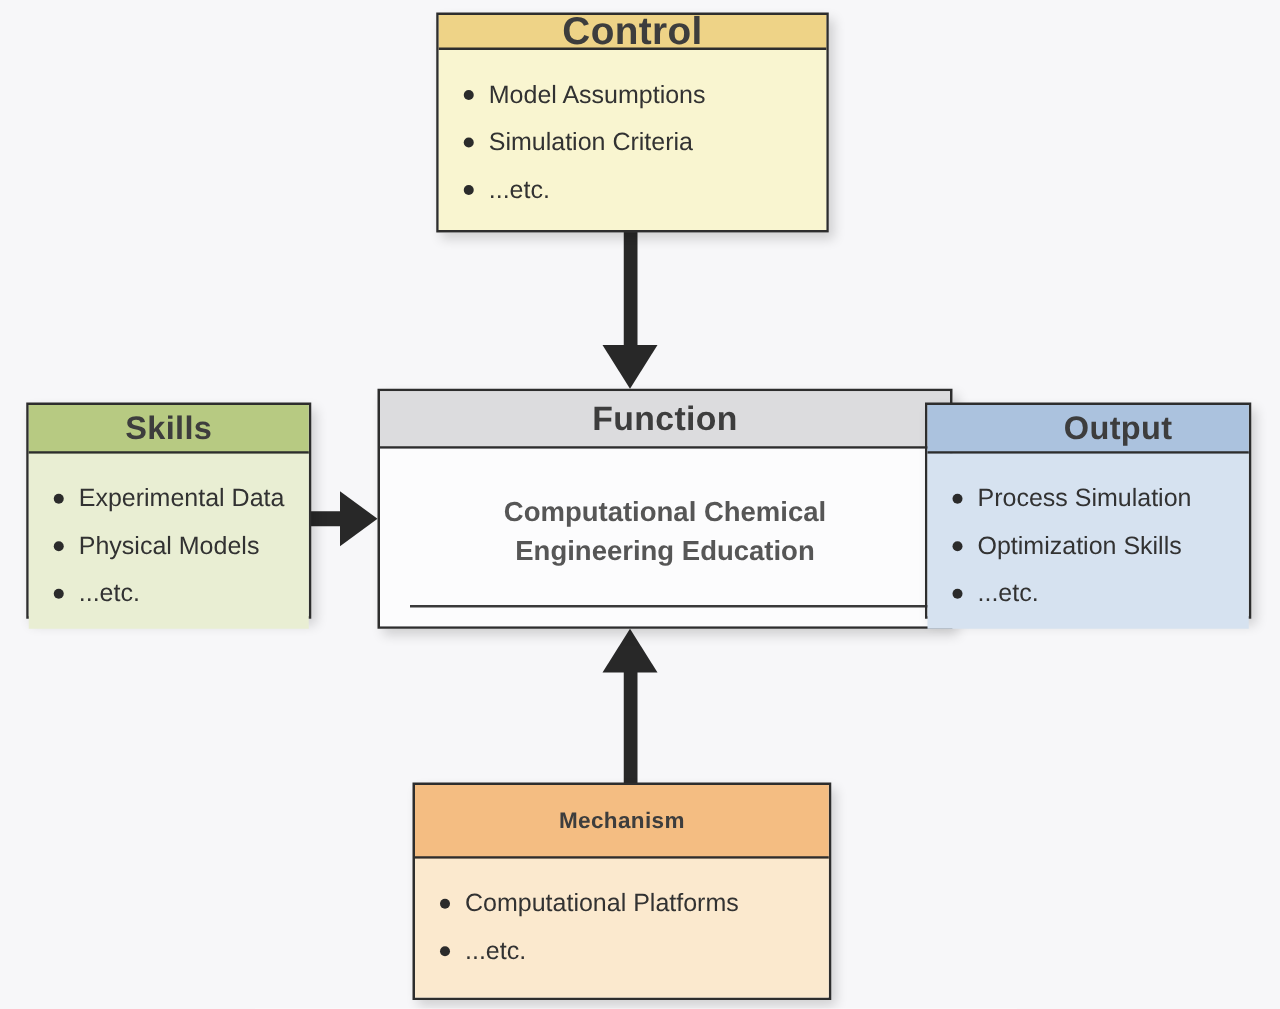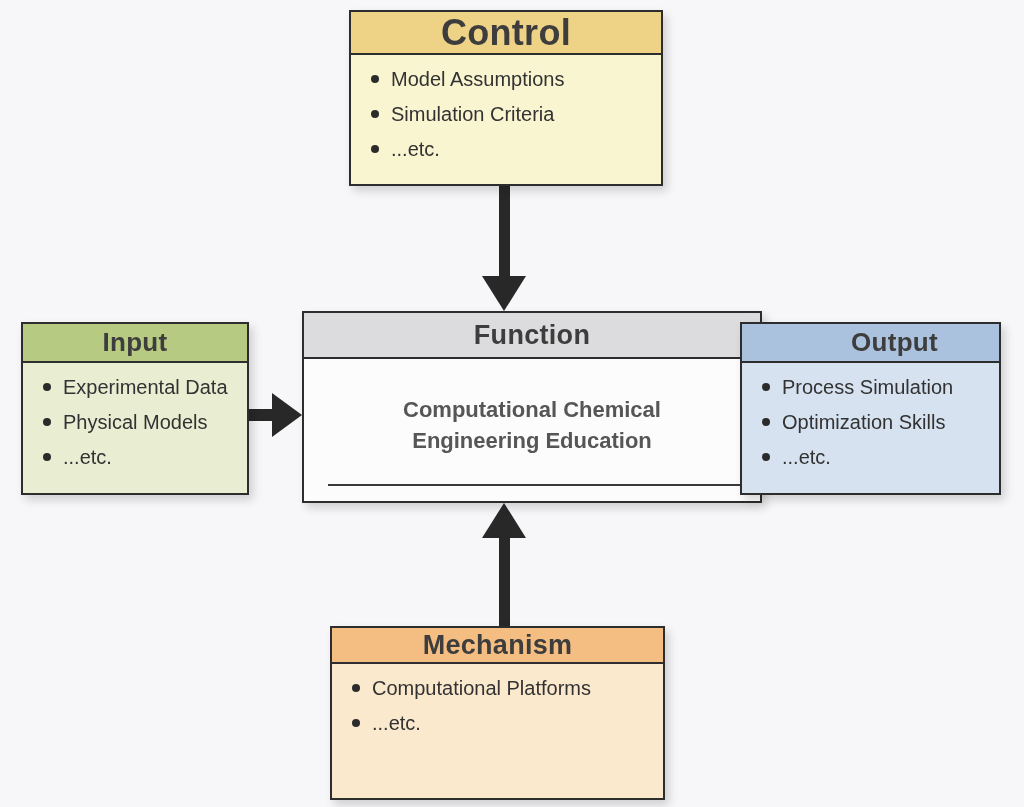--- a/index.html
+++ b/index.html
@@ -39,42 +39,42 @@
     letter-spacing: 0.3px;
   }
   .box-body {
     flex: 1 1 auto;
     background: var(--bod, #fff);
     padding: 11px 6px 6px 12px;
     position: relative;
   }
 
   .box-control   { left: 349px; top: 10px;  width: 314px; height: 176px; }
-  .box-control   .box-header { height: 43px; font-size: 36px; }
+  .box-control   .box-header { height: 28px; font-size: 31px; }
   .box-input     { left: 21px;  top: 322px; width: 228px; height: 173px; }
   .box-input     .box-header { height: 39px; font-size: 26px; }
   .box-function  { left: 302px; top: 311px; width: 460px; height: 192px; }
   .box-function  .box-header { height: 46px; font-size: 27px; }
   .box-output    { left: 740px; top: 322px; width: 261px; height: 173px; }
   .box-output    .box-header { height: 39px; font-size: 26px; padding-left: 48px; }
   .box-mechanism { left: 330px; top: 626px; width: 335px; height: 174px; }
-  .box-mechanism .box-header { height: 36px; font-size: 27px; }
+  .box-mechanism .box-header { height: 59px; font-size: 18px; }
 
   
   ul.items {
     list-style: none;
     margin: 0;
     padding: 0;
     font-size: 20px;
     color: #323232;
   }
   ul.items li {
     position: relative;
     padding-left: 28px;
-    margin: 0 0 9px 0;
+    margin: 12px 0 9px 0;
     line-height: 26px;
     white-space: nowrap;
   }
   ul.items li::before {
     content: "";
     position: absolute;
     left: 8px;
     top: 9px;
     width: 8px;
     height: 8px;
@@ -157,21 +157,21 @@
     <div class="box-body">
       <ul class="items">
         <li>Model Assumptions</li>
         <li>Simulation Criteria</li>
         <li>...etc.</li>
       </ul>
     </div>
   </div>
 
   <div class="box box-input" style="--hdr: #b7ca82; --bod: #e9eed3;">
-    <div class="box-header">Input</div>
+    <div class="box-header">Skills</div>
     <div class="box-body">
       <ul class="items">
         <li>Experimental Data</li>
         <li>Physical Models</li>
         <li>...etc.</li>
       </ul>
     </div>
   </div>
 
   <div class="box box-function" style="--hdr: #dcdcde; --bod: #fcfcfd;">

